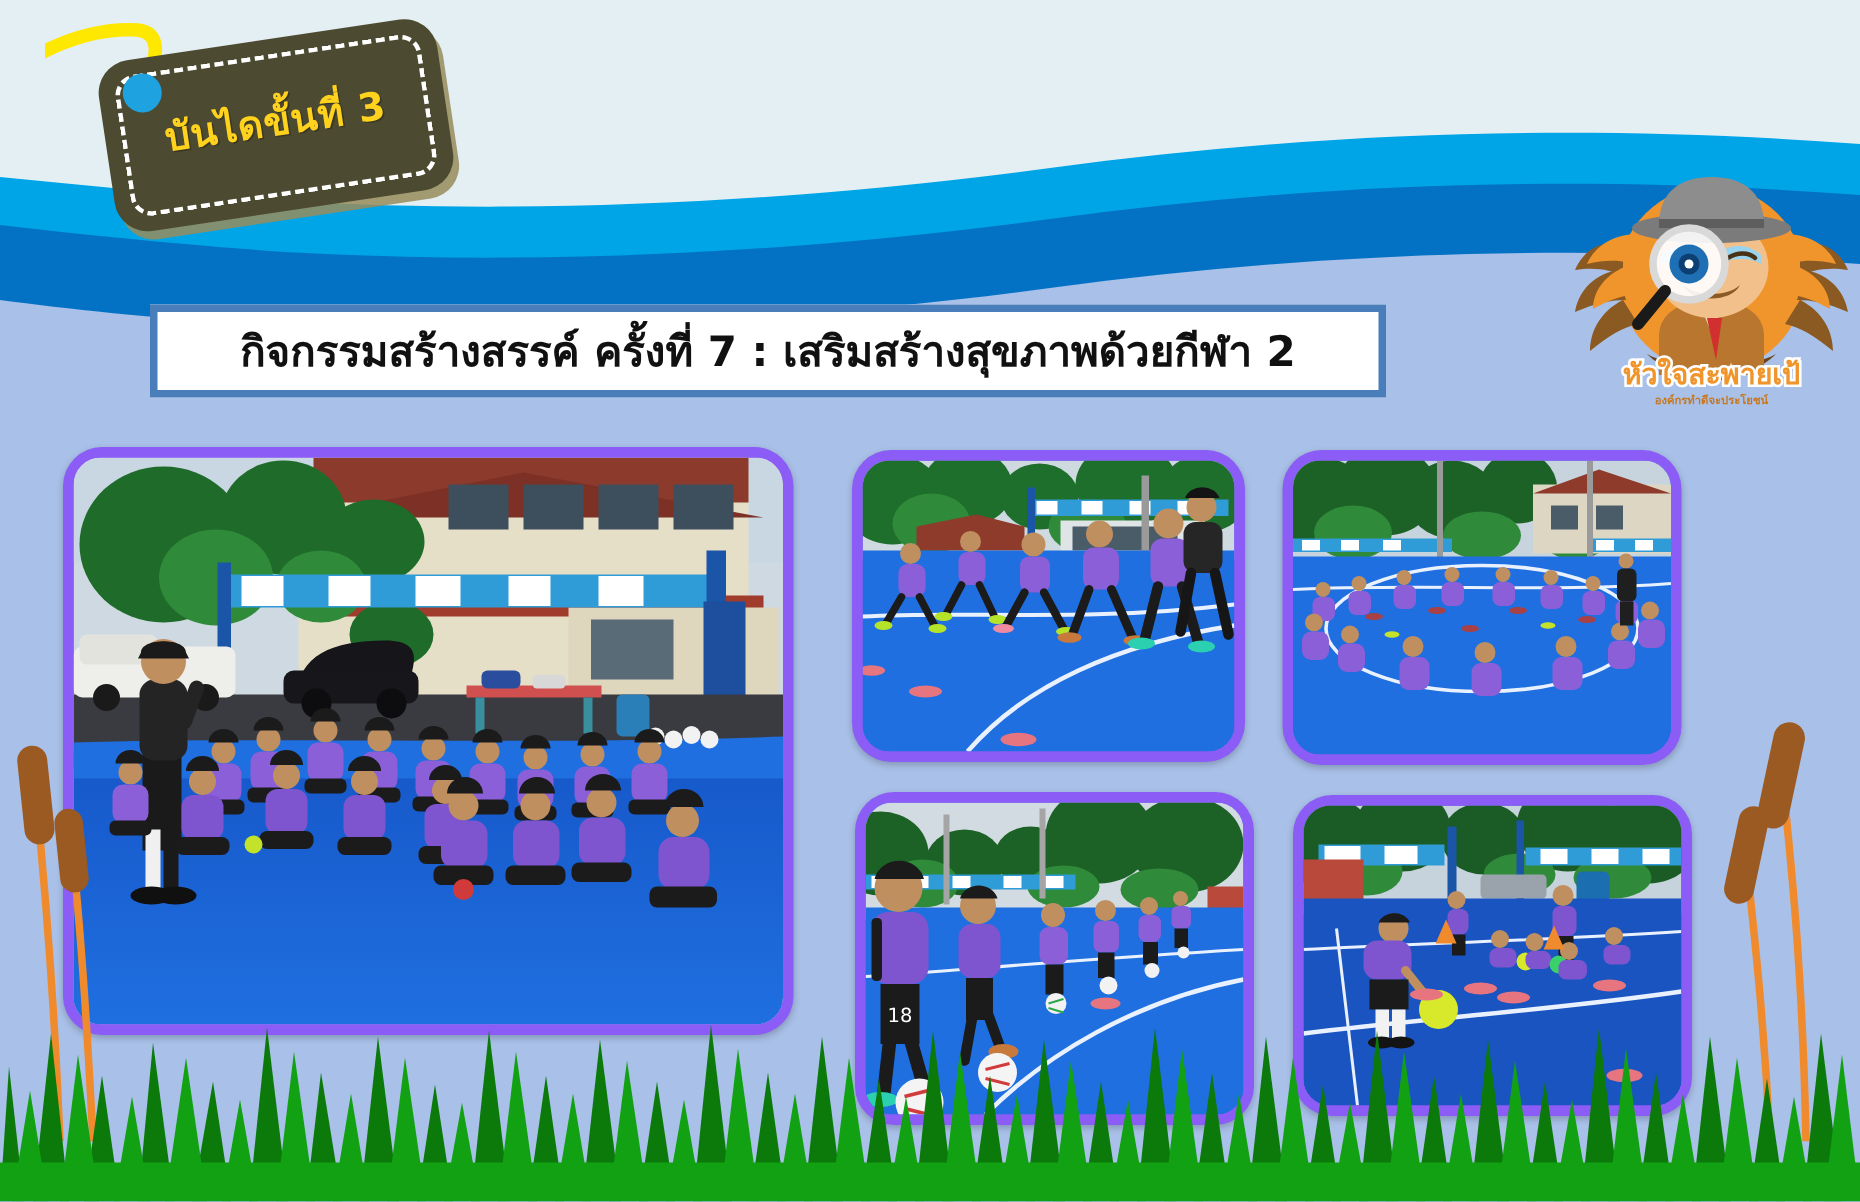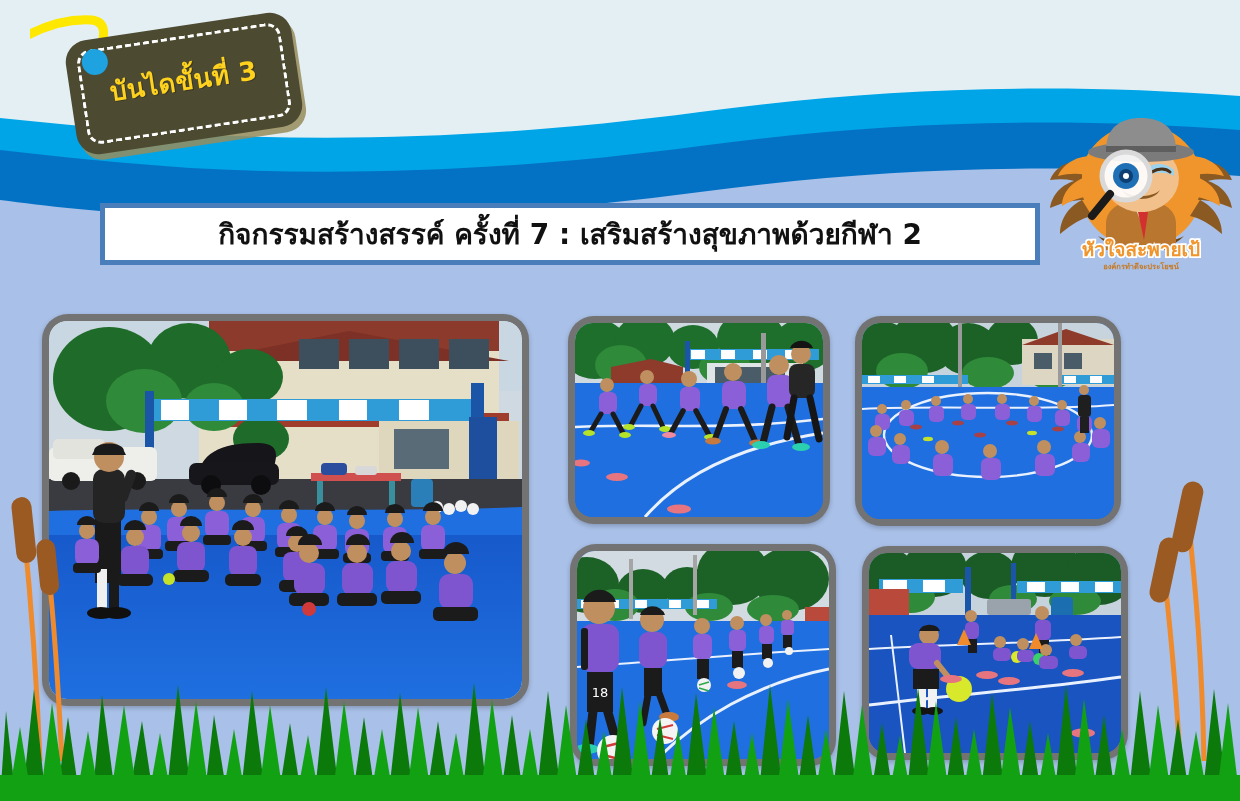--- a/index.html
+++ b/index.html
@@ -38,37 +38,37 @@
   }
   .tag-text{
     position:absolute;left:0;right:0;top:34px;text-align:center;
     color:#ffd21e;font-size:26px;font-weight:bold;letter-spacing:.5px;
     text-shadow:1px 1px 0 rgba(0,0,0,.25);
     font-family:"DejaVu Sans","Liberation Sans",sans-serif;
   }
 
   
   .title-bar{
-    position:absolute;left:100px;top:203px;width:940px;height:62px;
+    position:absolute;left:100px;top:203px;width:824px;height:62px;
     background:#ffffff;border:5px solid #4a7ebb;box-sizing:border-box;
     display:flex;align-items:center;justify-content:center;
   }
   .title-text{
     color:#111;font-size:28px;font-weight:bold;white-space:nowrap;
     font-family:"DejaVu Sans","Liberation Sans",sans-serif;
   }
 
   
   .logo{position:absolute;left:1048px;top:104px;width:186px;height:180px;}
 
   
   .photo{
-    position:absolute;background:#737373;border-radius:26px;
+    position:absolute;background:#8b5cf6;border-radius:26px;
     box-shadow:0 2px 5px rgba(0,0,0,.22);
-    padding:7px;box-sizing:border-box;overflow:hidden;margin-top:16px;
+    padding:7px;box-sizing:border-box;overflow:hidden;
   }
   .photo > svg{display:block;width:100%;height:100%;border-radius:18px;}
   .p-main {left:42px;  top:298px; width:487px; height:392px;}
   .p-tm   {left:568px; top:300px; width:262px; height:208px;}
   .p-tr   {left:855px; top:300px; width:266px; height:210px;}
   .p-bm   {left:570px; top:528px; width:266px; height:222px;}
   .p-br   {left:862px; top:530px; width:266px; height:214px;}
 </style>
 </head>
 <body>

